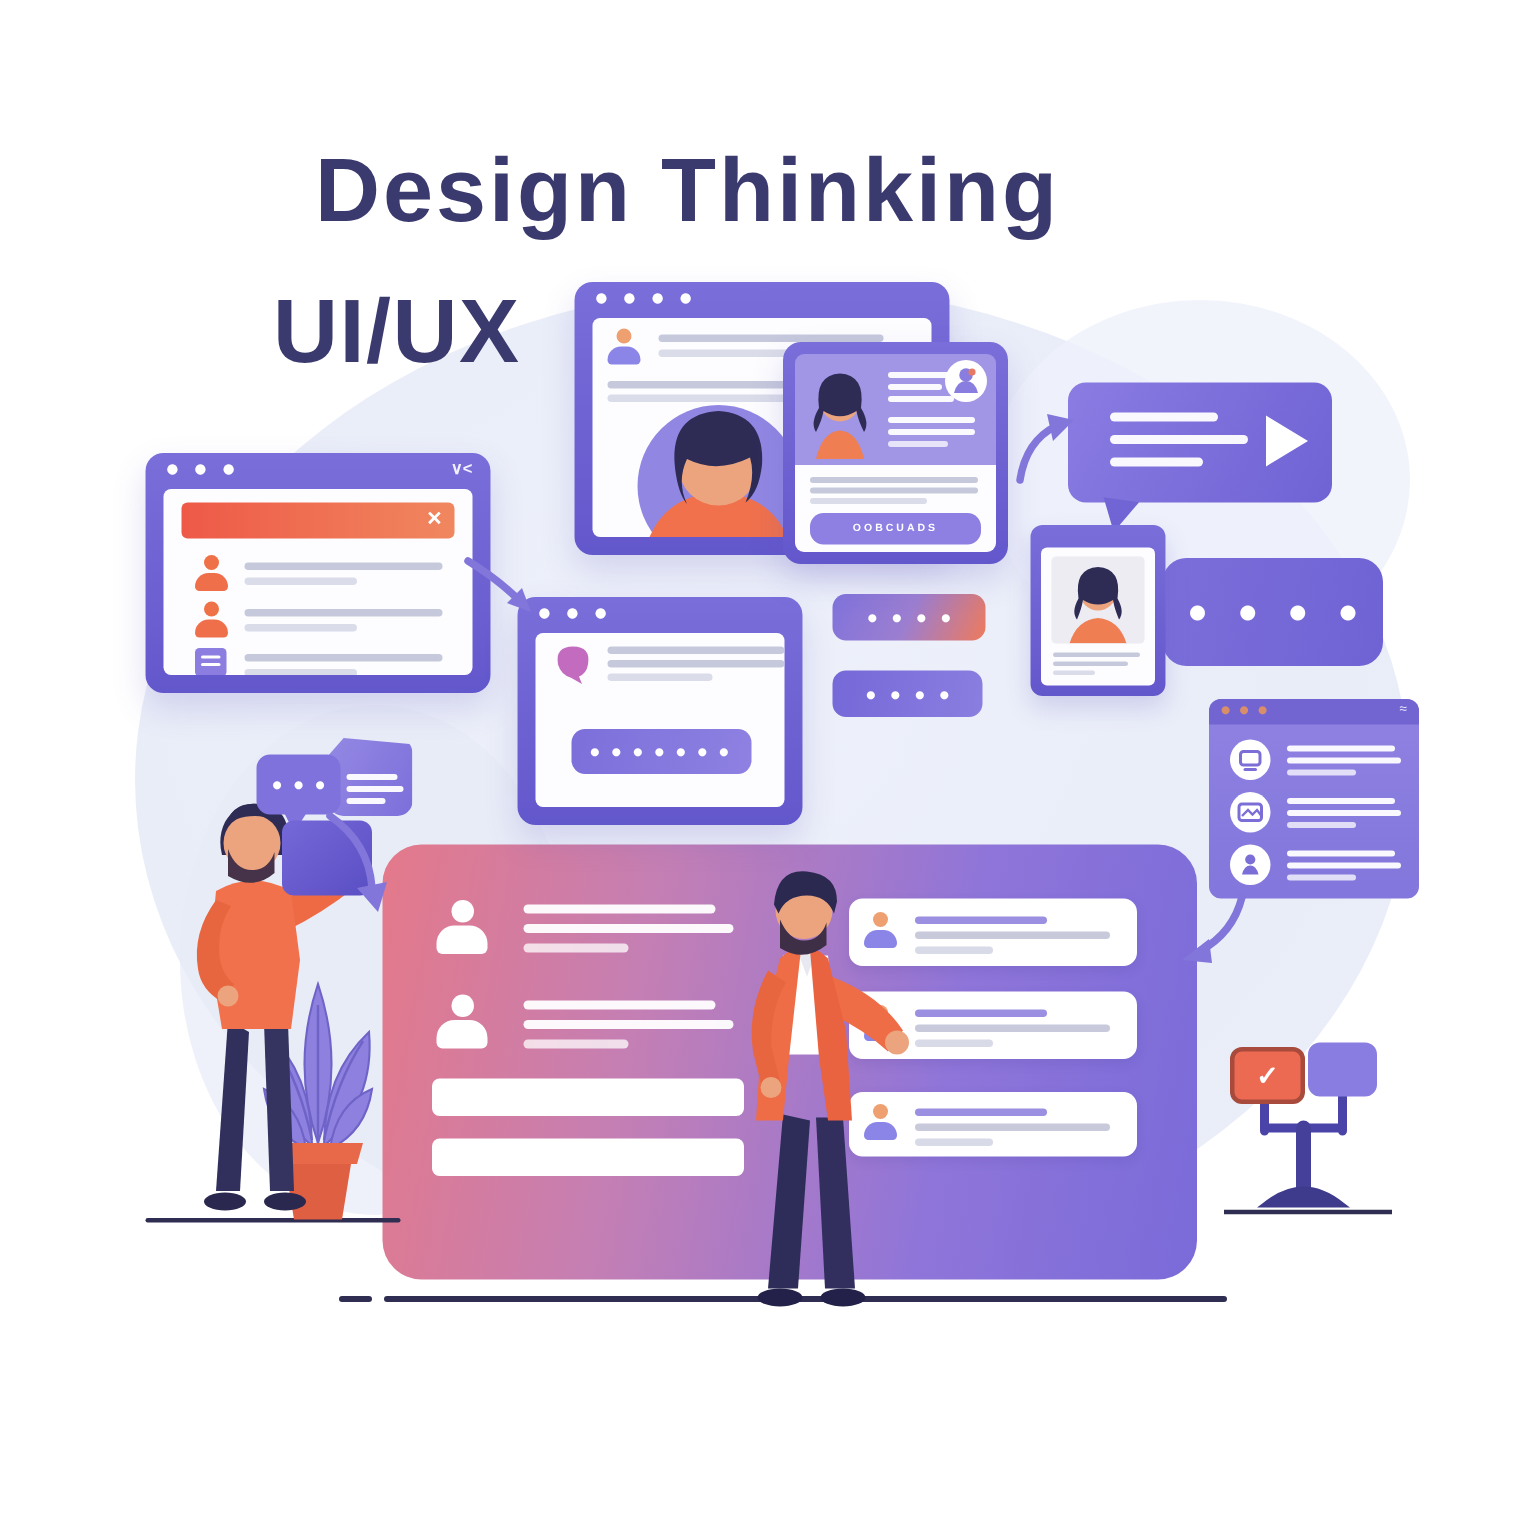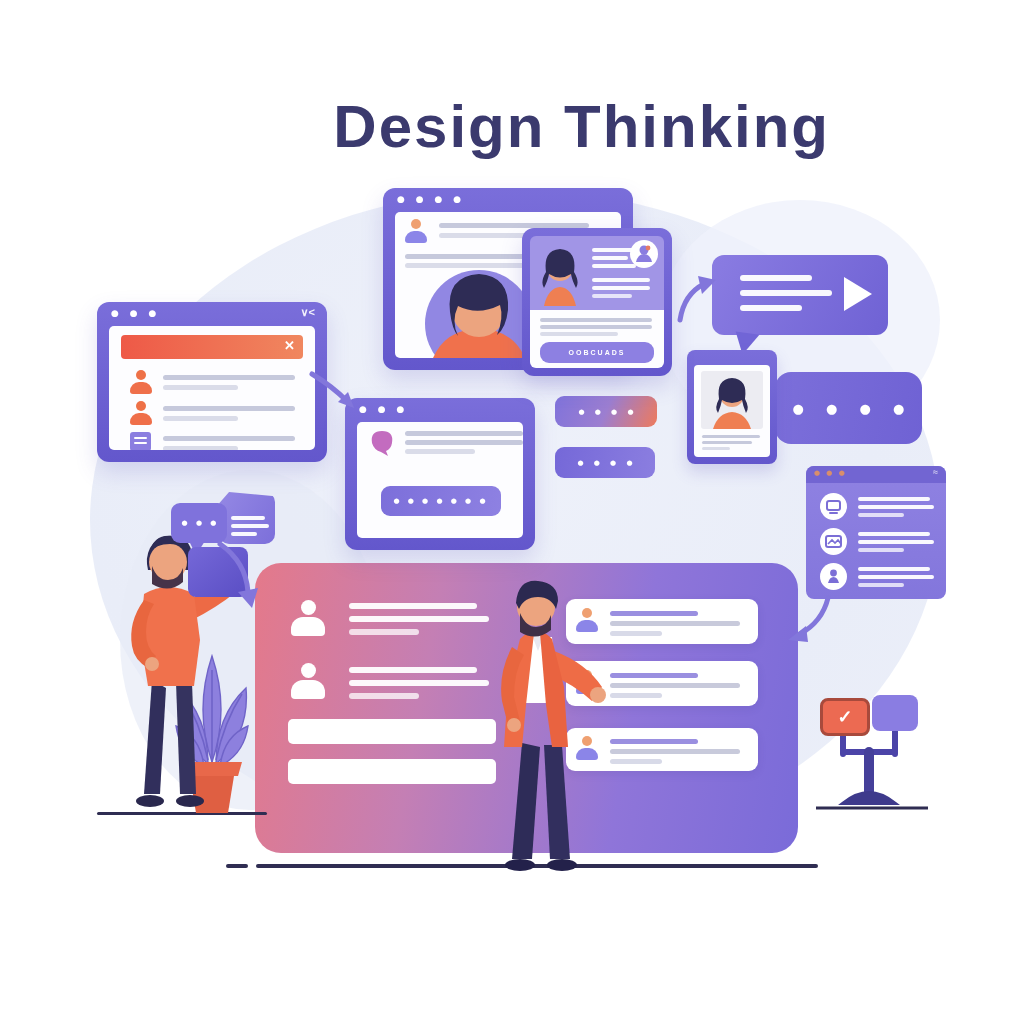--- a/index.html
+++ b/index.html
@@ -5,21 +5,21 @@
   html,body{margin:0;padding:0;background:#fff;}
   #canvas{position:relative;width:1024px;height:1024px;background:#ffffff;overflow:hidden;
           font-family:"Liberation Sans", sans-serif;}
   .abs{position:absolute;}
   
   .blob-main{left:90px;top:190px;width:850px;height:660px;border-radius:50%;
              background:radial-gradient(ellipse at 45% 40%, #eef1fa 0%, #e9edf8 60%, #eceff9 100%);}
   .blob-tr{left:660px;top:200px;width:280px;height:240px;border-radius:50%;background:#eff1fb;opacity:.8;}
   .blob-bl{left:120px;top:470px;width:260px;height:340px;border-radius:50%;background:#e7ebf7;opacity:.7;}
   
-  .h-main{left:210px;top:92px;width:620px;text-align:right;font-size:60px;font-weight:bold;
+  .h-main{left:210px;top:92px;width:620px;text-align:left;font-size:60px;font-weight:bold;
           color:#3b3a6e;letter-spacing:2px;}
   .h-sub{left:182px;top:186px;width:220px;font-size:60px;font-weight:bold;color:#3b3a6e;letter-spacing:1px;}
   
   .win{background:linear-gradient(180deg,#7a6eda,#6357cc);border-radius:12px;box-shadow:0 10px 22px rgba(90,80,190,.18);}
   .win .bar-dots{position:absolute;top:6px;left:14px;color:#fff;font-size:9px;letter-spacing:4px;}
   .win .scribble{position:absolute;top:4px;right:12px;color:rgba(255,255,255,.9);font-size:11px;font-weight:bold;}
   .win .content{position:absolute;left:12px;right:12px;bottom:12px;top:24px;background:#fdfdff;border-radius:5px;overflow:hidden;}
   .tline{position:absolute;border-radius:3px;background:#c6c9dc;height:5px;}
   .tline.light{background:#dadce9;}
   .wline{position:absolute;border-radius:3px;background:rgba(255,255,255,.95);height:6px;}
@@ -50,20 +50,21 @@
 </head>
 <body>
 
 <div id="canvas">
 
   <div class="abs blob-main"></div>
   <div class="abs blob-tr"></div>
   <div class="abs blob-bl"></div>
 
   <div class="abs h-main">Design Thinking</div>
+  <div class="abs h-sub">UI/UX</div>
 
   <div class="abs" style="left:255px;top:563px;width:543px;height:290px;border-radius:26px;z-index:8;
        background:linear-gradient(100deg,#e4798a 0%,#c47fb4 32%,#8f75d9 68%,#7a6bd9 100%);">
 
     <div class="p-ico p-white" style="left:36px;top:37px;">
       <div class="hd"></div>
       <div class="bd"></div>
     </div>
     <div class="wline" style="left:94px;top:40px;width:128px;"></div>
     <div class="wline" style="left:94px;top:53px;width:140px;"></div>

